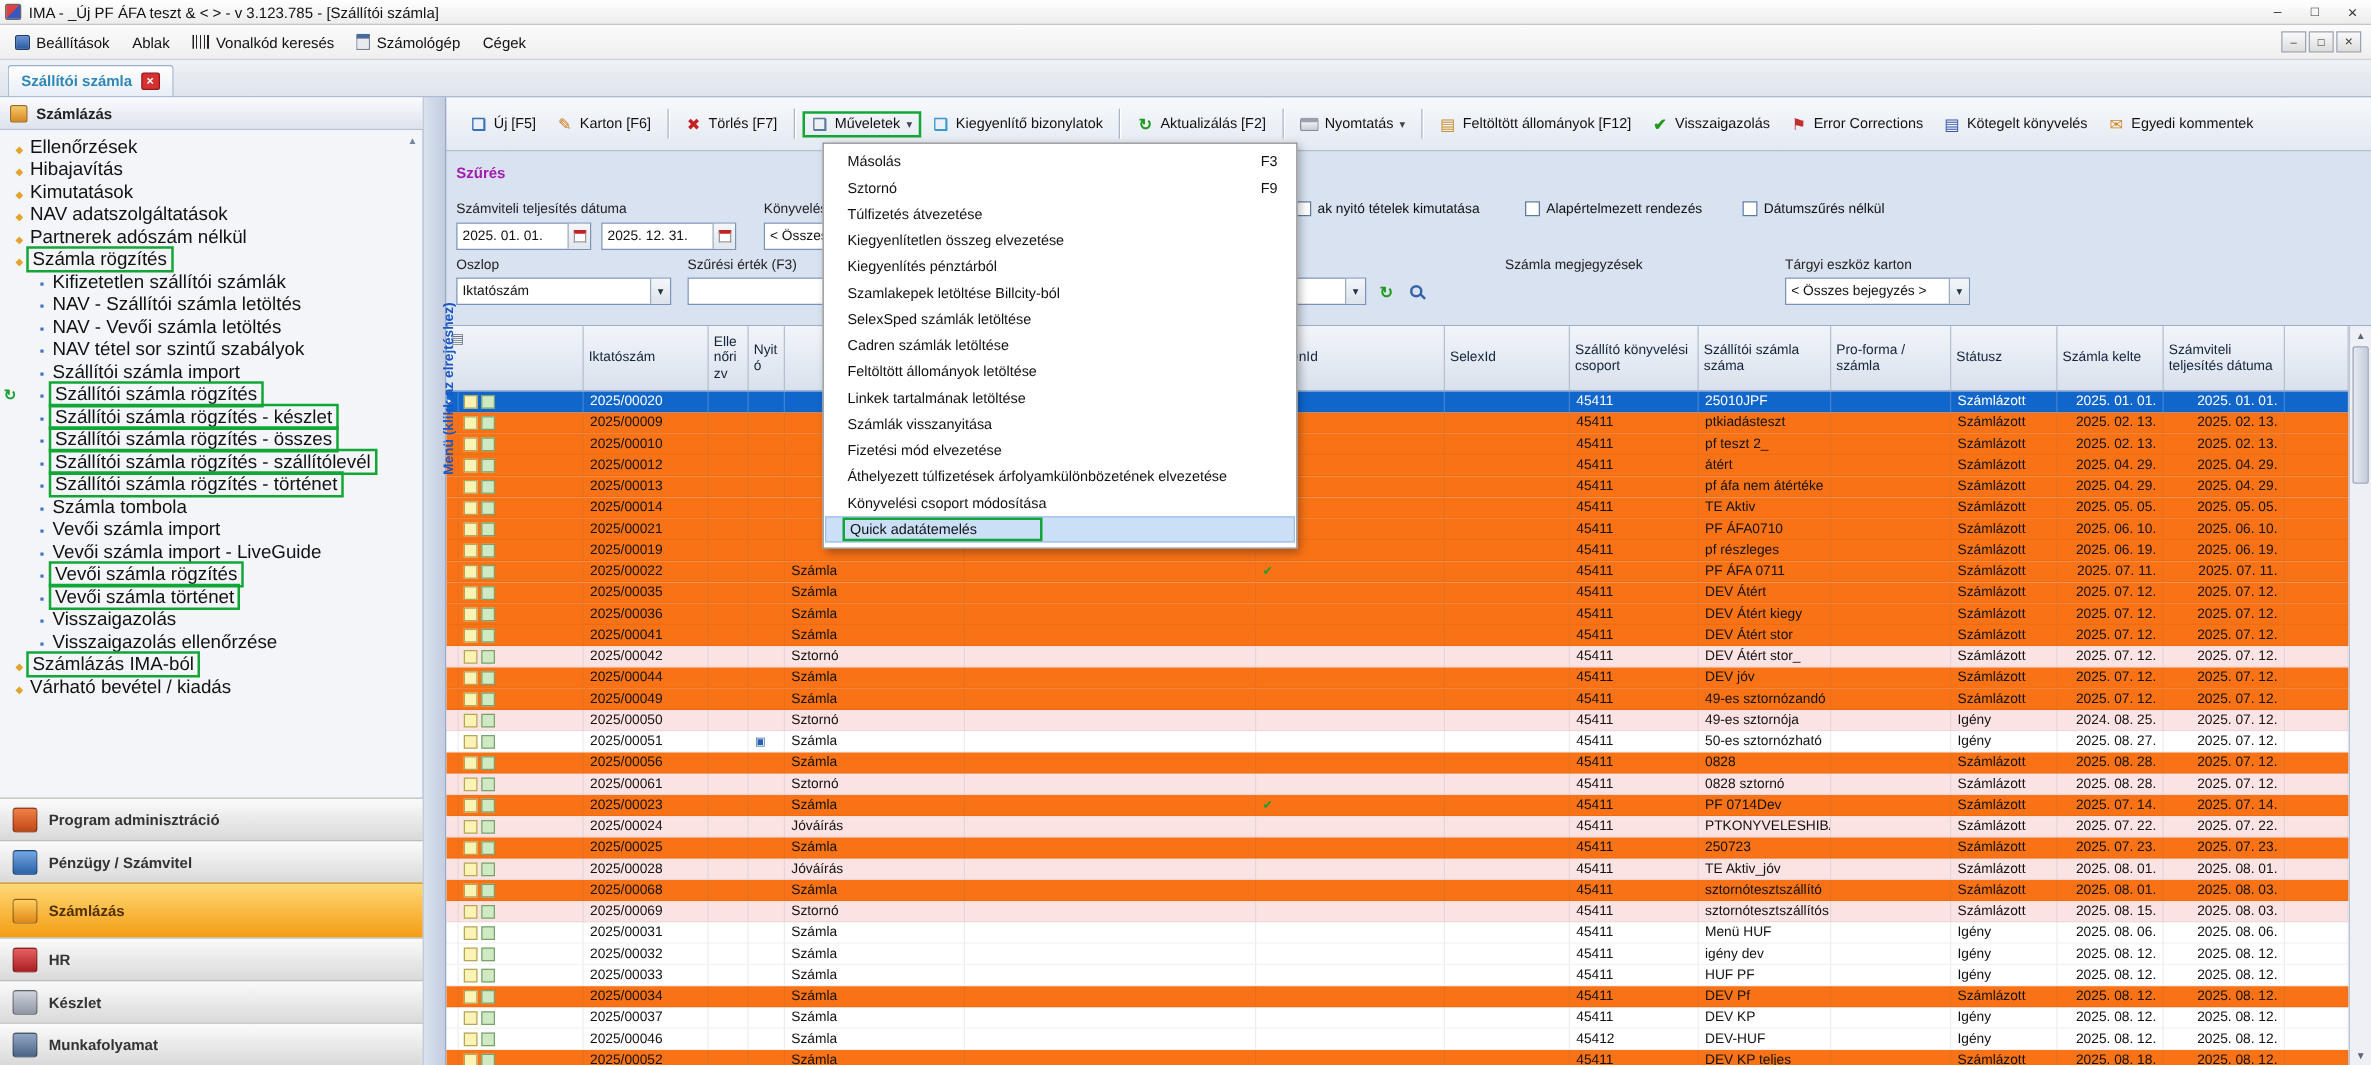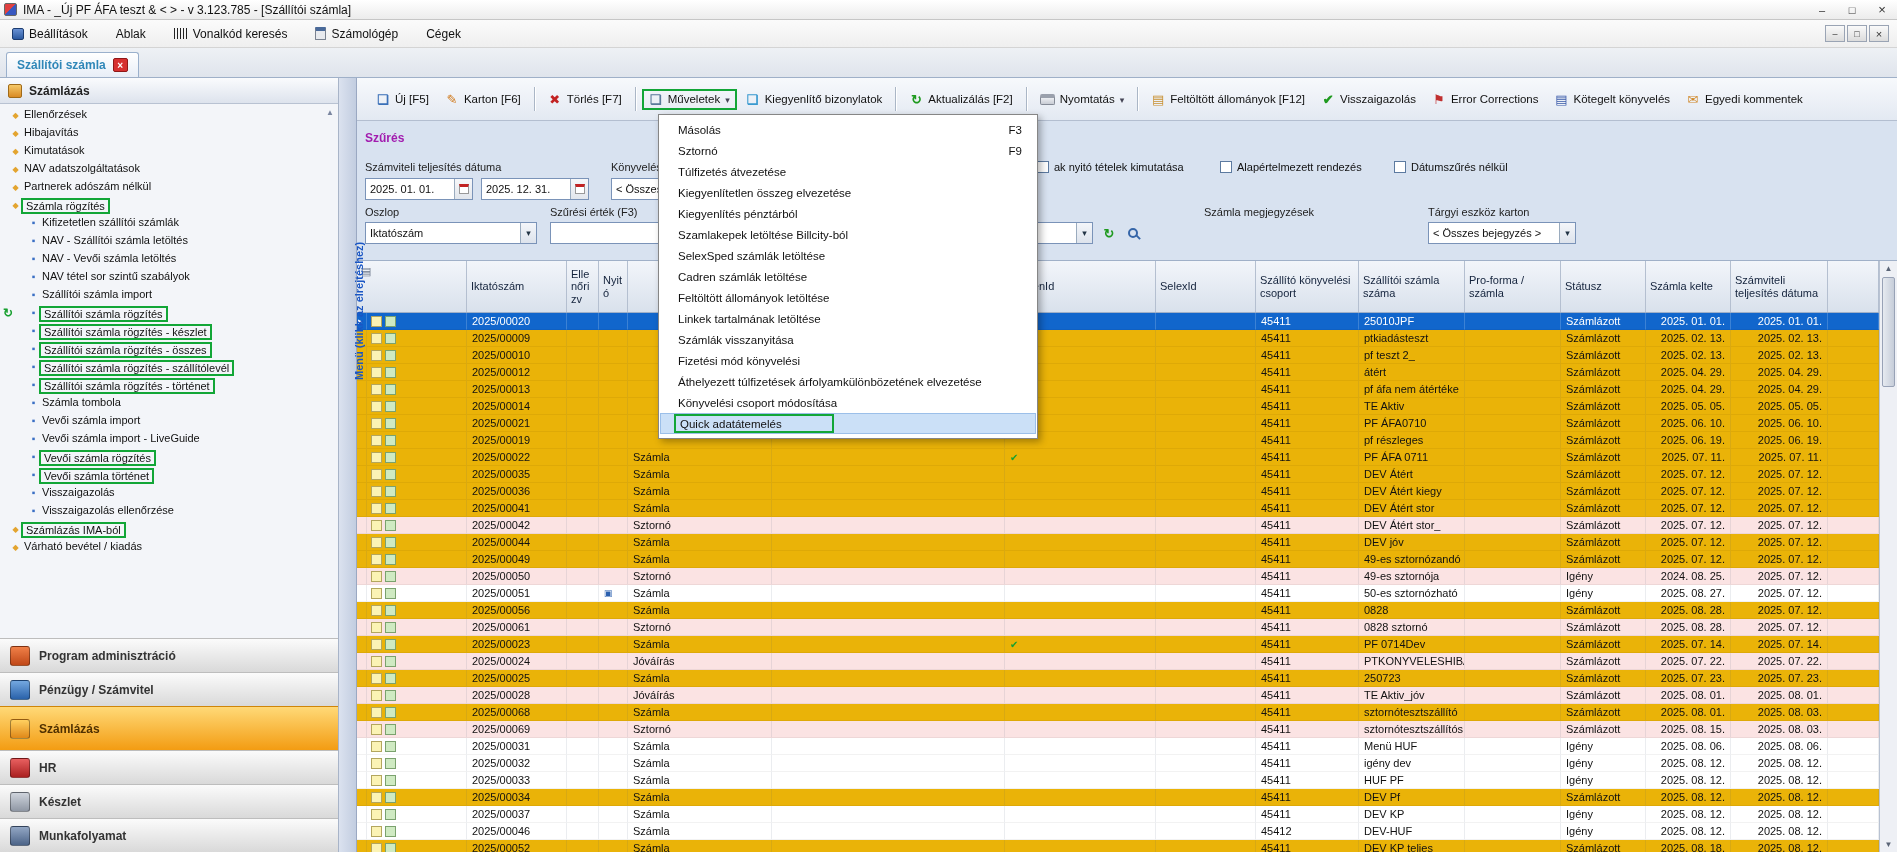--- a/index.html
+++ b/index.html
@@ -10,21 +10,21 @@
 #titlebar{height:20px;background:linear-gradient(#ffffff,#ececec);border-bottom:1px solid #c6c6c6;display:flex;align-items:center;padding-left:4px;font-size:12px}
 .appicon{width:13px;height:13px;margin-right:6px;background:linear-gradient(135deg,#e04040 0 50%,#3858c0 50% 100%);border:1px solid #666;border-radius:2px}
 #titlebar .winbtns{margin-left:auto;display:flex;height:100%}
 .wbtn{width:30px;height:100%;display:flex;align-items:center;justify-content:center;color:#333;font-size:11px}
 .wbtn.min::before{content:"–"}
 .wbtn.max::before{content:"□"}
 .wbtn.cls::before{content:"×";font-size:13px}
 
 
 #menubar{height:28px;display:flex;align-items:center;padding:0 4px;gap:2px;background:linear-gradient(#fbfbfb,#efefef);border-bottom:1px solid #d4d4d4}
-#mb-items{display:flex;align-items:flex-end;gap:12px}
+#mb-items{display:flex;align-items:flex-end;gap:2px}
 .mb-item{display:flex;align-items:center;gap:5px;padding:4px 8px;font-size:12px;border-radius:2px}
 .mb-ic{display:inline-block}
 .settings-icon{width:12px;height:12px;background:linear-gradient(#6a92d4,#2c5aa0);border:1px solid #1c3c70;border-radius:2px}
 .barcode-icon{width:14px;height:11px;background:repeating-linear-gradient(90deg,#222 0 1px,transparent 1px 3px)}
 .calculator-icon{width:11px;height:13px;background:#e8eaee;border:1px solid #7a8290;border-top:4px solid #4a6a9a;border-radius:1px}
 .mdi{margin-left:auto;display:flex;gap:2px;padding-right:4px}
 .mdibtn{width:20px;height:17px;border:1px solid #9aa4b4;background:linear-gradient(#fafafa,#dcdcdc);display:flex;align-items:center;justify-content:center;font-size:9px;color:#333}
 .mdibtn.min::before{content:"–"}
 .mdibtn.rest::before{content:"□"}
 .mdibtn.cls::before{content:"×";font-size:11px}
@@ -36,21 +36,21 @@
 .tabclose::before{content:"×";font-weight:bold;font-size:10px}
 
 
 #main{display:flex;height:774px}
 #sidebar{width:339px;display:flex;flex-direction:column;background:#f3f5f9;border-right:1px solid #a8b4c8;position:relative;flex:none}
 .sb-header{height:26px;display:flex;align-items:center;gap:7px;padding-left:8px;background:linear-gradient(#fafbfd,#dde3ed);border-bottom:1px solid #b8c2d2;font-weight:bold;font-size:12px;color:#222;flex:none}
 .sb-head-ic{width:14px;height:14px;border-radius:2px;background:linear-gradient(#f6c969,#d98a24);border:1px solid #a06a18}
 .tree-up{position:absolute;top:30px;right:4px;font-size:8px;color:#7a86a0}
 .tree-up::before{content:"▲"}
 #sb-tree{flex:1;overflow:hidden;padding-top:4px}
-.tree-item{height:18px;display:flex;align-items:flex-start;position:relative;font-size:11px;white-space:nowrap}
+.tree-item{height:18px;display:flex;align-items:center;position:relative;font-size:15px;white-space:nowrap}
 .tree-item.lvl0{padding-left:10px}
 .tree-item.lvl1{padding-left:28px}
 .bullet{width:11px;margin-right:3px;text-align:center;flex:none}
 .bullet.dm::before{content:"◆";font-size:8px;color:#e3a42f}
 .bullet.sq::before{content:"▪";font-size:10px;color:#3a6fc4}
 .tlabel{white-space:nowrap}
 .tlabel.hl{border:2px solid #12a637;padding:0 3px;margin-left:-3px}
 .tree-arrow{position:absolute;left:3px}
 .tree-arrow::before{content:"↻";color:#18a030;font-weight:bold;font-size:12px}
 #sb-secs{margin-top:auto}
@@ -126,21 +126,21 @@
 .gc-hidden{width:233px;flex:none}
 .gc-cadrenid{width:151px;flex:none}
 .gc-selexid{width:100px;flex:none}
 .gc-csoport{width:103px;flex:none}
 .gc-szamlaszam{width:106px;flex:none}
 .gc-proforma{width:96px;flex:none}
 .gc-statusz{width:85px;flex:none}
 .gc-kelte{width:85px;flex:none}
 .gc-telj{width:97px;flex:none}
 .gc-fill{flex:1}
-.grow.green{background:#eab308}
+.grow.green{background:#f97316}
 .grow.pink{background:#fbe3e3}
 .grow.white{background:#ffffff}
 .grow.selected{background:#1166cc;color:#fff}
 .grow.selected .gc{border-right-color:rgba(255,255,255,.18)}
 .grow.selected .bc-marker::before{content:"▸";color:#fff;font-size:9px;margin-left:1px;align-self:center}
 .cb{width:11px;height:11px;border:1px solid #97a08a;margin-right:3px;flex:none}
 .cb-y{background:#fbf3b4;border-color:#b3a65e}
 .cb-g{background:#cfeac2;border-color:#7ba26e}
 .cad-check::before{content:"✔";color:#18a030;font-size:10px}
 .nyito-flag::before{content:"▣";color:#2a5fae;font-size:9px}
@@ -1204,21 +1204,21 @@
     <div class="menu-item">
       <span>Feltöltött állományok letöltése</span>
     </div>
     <div class="menu-item">
       <span>Linkek tartalmának letöltése</span>
     </div>
     <div class="menu-item">
       <span>Számlák visszanyitása</span>
     </div>
     <div class="menu-item">
-      <span>Fizetési mód könyvelési</span>
+      <span>Fizetési mód elvezetése</span>
     </div>
     <div class="menu-item">
       <span>Áthelyezett túlfizetések árfolyamkülönbözetének elvezetése</span>
     </div>
     <div class="menu-item">
       <span>Könyvelési csoport módosítása</span>
     </div>
     <div class="menu-item hlrow">
       <span class="hlbox">Quick adatátemelés</span>
     </div>

